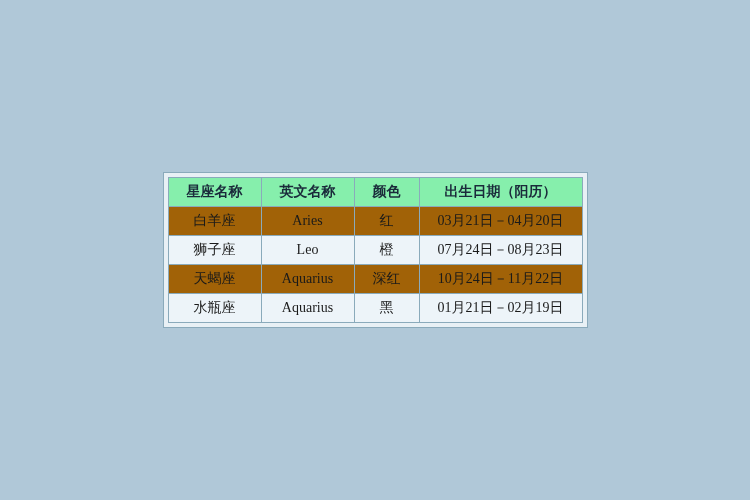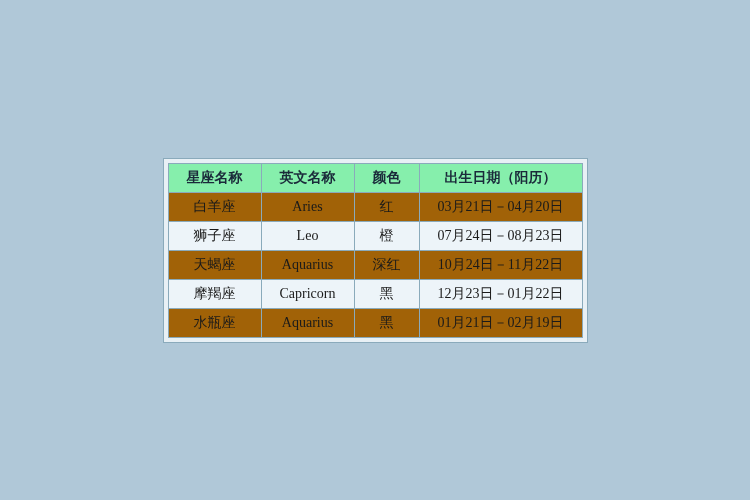--- a/index.html
+++ b/index.html
@@ -69,26 +69,20 @@
           <td>橙</td>
           <td>07月24日－08月23日</td>
         </tr>
         <tr>
           <td>天蝎座</td>
           <td>Aquarius</td>
           <td>深红</td>
           <td>10月24日－11月22日</td>
         </tr>
         <tr>
-          <td>摩羯座</td>
-          <td>Capricorn</td>
-          <td>黑</td>
-          <td>12月23日－01月22日</td>
-        </tr>
-        <tr>
           <td>水瓶座</td>
           <td>Aquarius</td>
           <td>黑</td>
           <td>01月21日－02月19日</td>
         </tr>
       </tbody>
   </table>
 </div>
 
 </body></html>

